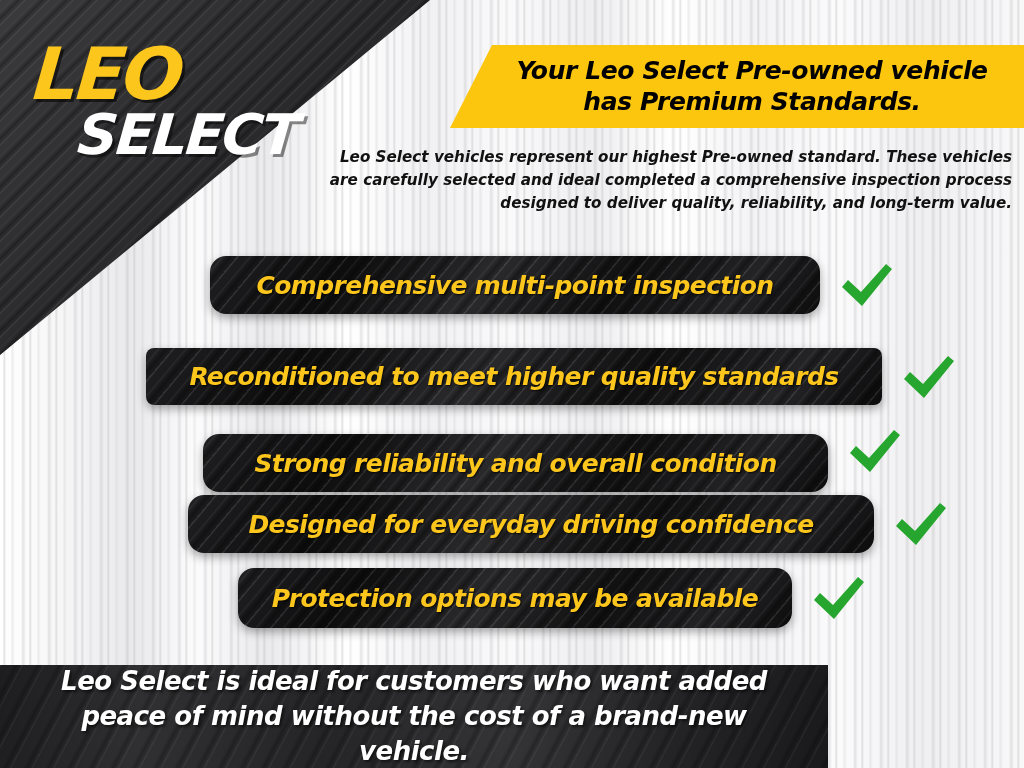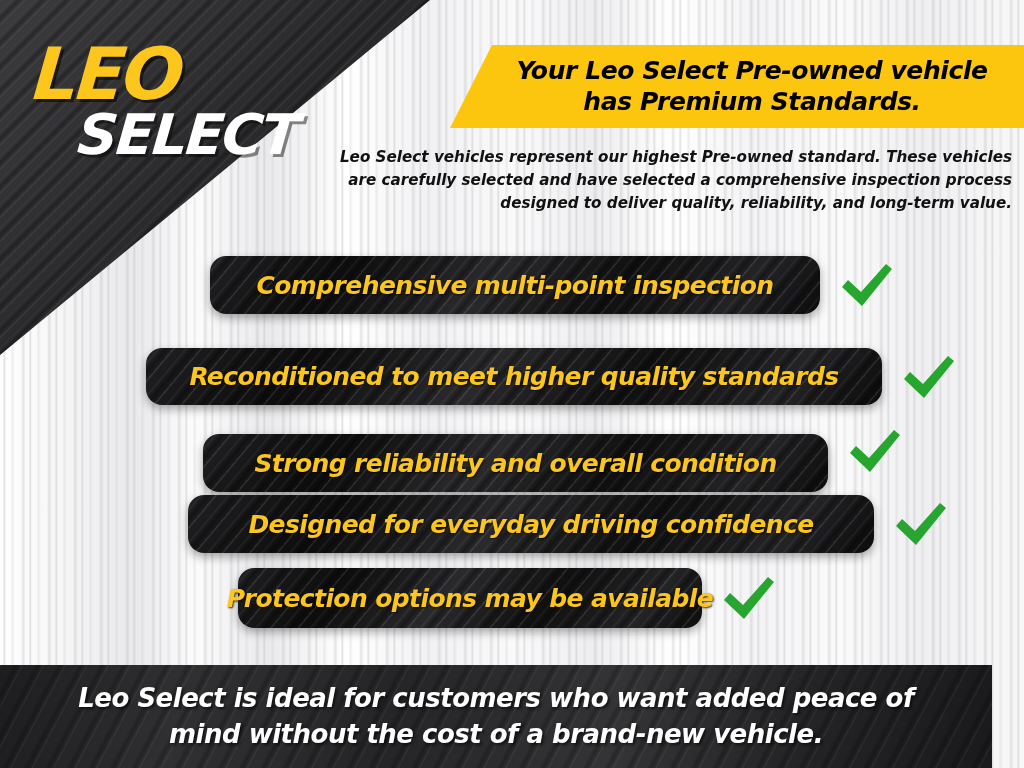--- a/index.html
+++ b/index.html
@@ -140,21 +140,21 @@
     color:#fcc61c;
     white-space:nowrap;
     letter-spacing:-0.6px;
     text-shadow:1px 1px 2px rgba(0,0,0,0.8);
   }
   .check { margin-left:18px; flex:0 0 auto; display:block; }
 
   
   .footer {
     position:absolute; left:0; top:665px;
-    width:992px; height:103px; z-index:6;
+    width:828px; height:103px; z-index:6;
     display:flex; align-items:center; justify-content:center;
     background:
       repeating-linear-gradient(118deg,
         rgba(255,255,255,0.045) 0px,
         rgba(255,255,255,0.045) 1px,
         rgba(255,255,255,0) 2px,
         rgba(255,255,255,0) 11px,
         rgba(0,0,0,0.25) 15px,
         rgba(0,0,0,0) 19px),
       linear-gradient(100deg, #1d1d1f 0%, #303032 18%, #252527 40%, #343436 62%, #232325 82%, #1a1a1c 100%);
@@ -180,35 +180,35 @@
 
   <div class="logo">
     <div class="logo-leo">LEO</div>
     <div class="logo-select">SELECT</div>
   </div>
 
   <div class="banner">
     <div class="banner-text">Your Leo Select Pre-owned vehicle has Premium Standards.</div>
   </div>
 
-  <div class="desc">Leo Select vehicles represent our highest Pre-owned standard. These vehicles are carefully selected and have selected a comprehensive inspection process designed to deliver quality, reliability, and long-term value.</div>
+  <div class="desc">Leo Select vehicles represent our highest Pre-owned standard. These vehicles are carefully selected and ideal completed a comprehensive inspection process designed to deliver quality, reliability, and long-term value.</div>
 
   <div class="features">
 
     <div class="feature-row" style="left:210px; top:256px; width:740px; height:58px;">
       <div class="pill" style="width:610px;">
         <span class="pill-label">Comprehensive multi-point inspection</span>
       </div>
       <svg class="check" width="56" height="50" viewBox="0 0 56 50">
         <path d="M4 27 L10 20 L23 32 L48 4 L54 9 L24 46 Z" fill="#26a62e"></path>
       </svg>
     </div>
 
     <div class="feature-row" style="left:146px; top:348px; width:810px; height:57px;">
-      <div class="pill" style="width:744px;">
+      <div class="pill" style="width:744px;border-radius:8px;">
         <span class="pill-label">Reconditioned to meet higher quality standards</span>
       </div>
       <svg class="check" width="56" height="50" viewBox="0 0 56 50">
         <path d="M4 27 L10 20 L23 32 L48 4 L54 9 L24 46 Z" fill="#26a62e"></path>
       </svg>
     </div>
 
     <div class="feature-row" style="left:203px; top:422px; width:750px; height:58px;">
       <div class="pill" style="width:625px;margin-top:24px;">
         <span class="pill-label">Strong reliability and overall condition</span>
@@ -221,21 +221,21 @@
     <div class="feature-row" style="left:188px; top:495px; width:760px; height:58px;">
       <div class="pill" style="width:740px;align-items:center;">
         <span class="pill-label">Designed for everyday driving confidence</span>
       </div>
       <svg class="check" width="56" height="50" viewBox="0 0 56 50">
         <path d="M4 27 L10 20 L23 32 L48 4 L54 9 L24 46 Z" fill="#26a62e"></path>
       </svg>
     </div>
 
     <div class="feature-row" style="left:238px; top:568px; width:720px; height:60px;">
-      <div class="pill" style="width:464px;">
+      <div class="pill" style="width:554px;">
         <span class="pill-label">Protection options may be available</span>
       </div>
       <svg class="check" width="56" height="50" viewBox="0 0 56 50">
         <path d="M4 27 L10 20 L23 32 L48 4 L54 9 L24 46 Z" fill="#26a62e"></path>
       </svg>
     </div>
 
   </div>
 
   <div class="footer">

